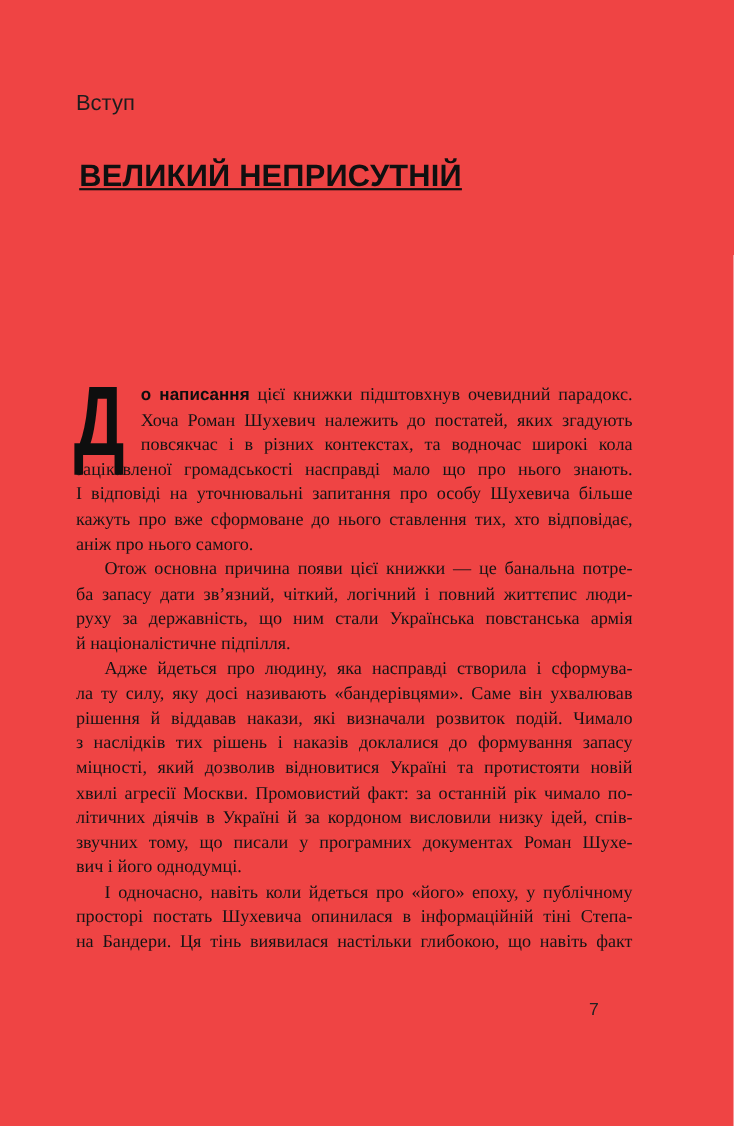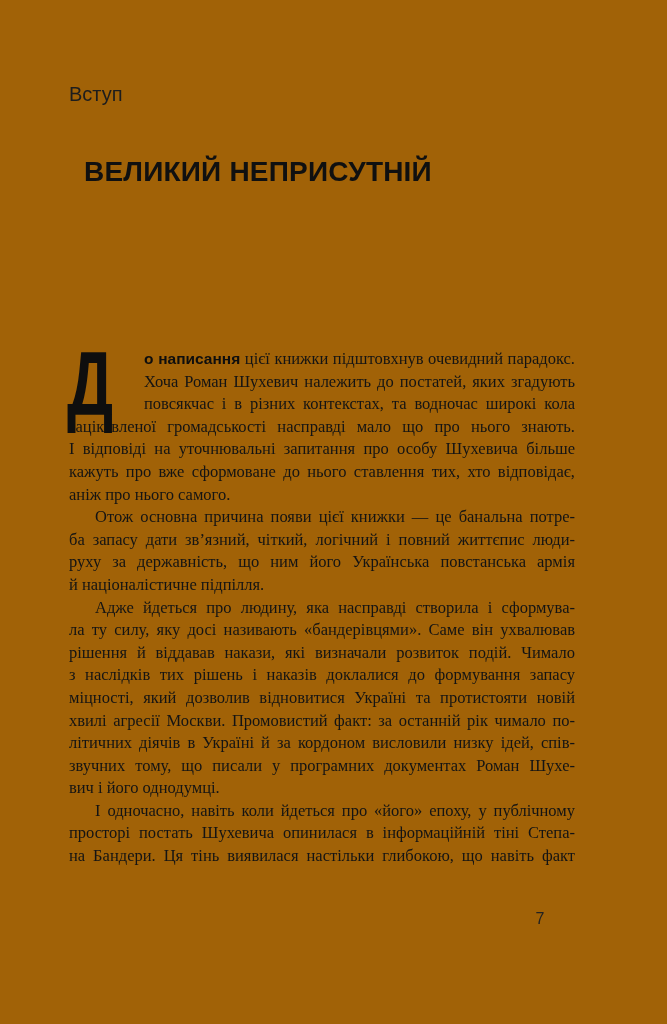--- a/index.html
+++ b/index.html
@@ -4,21 +4,21 @@
 <style>
   html, body {
     margin: 0;
     padding: 0;
     background: #ffffff;
   }
   .page {
     position: relative;
     width: 667px;
     height: 1024px;
-    background: #a16207;
+    background: #ef4444;
     overflow: hidden;
     font-family: "Liberation Serif", "DejaVu Serif", serif;
     color: #141414;
   }
   .kicker {
     position: absolute;
     left: 69px;
     top: 82px;
     font-family: "Liberation Sans", "DejaVu Sans", sans-serif;
     font-size: 20px;
@@ -60,21 +60,21 @@
   .line {
     font-size: 16.5px;
     line-height: 22.6px;
     height: 22.6px;
     overflow: hidden;
     text-align: justify;
     text-align-last: justify;
     white-space: normal;
     color: #141414;
   }
-  .line.drop { margin-left: 75px; }
+  .line.drop { margin-left: 59px; }
   .line.indent { padding-left: 26px; }
   .line.end {
     text-align: center;
     text-align-last: left;
   }
   .lead-bold {
     font-family: "Liberation Sans", "DejaVu Sans", sans-serif;
     font-weight: 700;
     font-size: 15.5px;
     color: #0e0e0e;
@@ -89,35 +89,35 @@
     font-size: 16px;
     color: #222222;
   }
 </style>
 </head>
 <body>
 
 <div class="page">
   <div class="kicker">Вступ</div>
 
-  <h1 class="chapter-title" style="margin:16px;">ВЕЛИКИЙ НЕПРИСУТНІЙ</h1>
+  <h1 class="chapter-title" style="margin:4px;text-decoration:underline;">ВЕЛИКИЙ НЕПРИСУТНІЙ</h1>
 
   <div class="body-block">
     <span class="dropcap">Д</span>
     <div>
         <div class="line drop"><span class="lead-bold">о написання</span> цієї книжки підштовхнув очевидний парадокс.</div>
         <div class="line drop">Хоча Роман Шухевич належить до постатей, яких згадують</div>
         <div class="line drop">повсякчас і в різних контекстах, та водночас широкі кола</div>
         <div class="line full">зацікавленої громадськості насправді мало що про нього знають.</div>
         <div class="line full">І відповіді на уточнювальні запитання про особу Шухевича більше</div>
         <div class="line full">кажуть про вже сформоване до нього ставлення тих, хто відповідає,</div>
         <div class="line end">аніж про нього самого.</div>
         <div class="line indent">Отож основна причина появи цієї книжки — це банальна потре-</div>
         <div class="line full">ба запасу дати зв’язний, чіткий, логічний і повний життєпис люди-</div>
-        <div class="line full">руху за державність, що ним його Українська повстанська армія</div>
+        <div class="line full">руху за державність, що ним стали Українська повстанська армія</div>
         <div class="line end">й націоналістичне підпілля.</div>
         <div class="line indent">Адже йдеться про людину, яка насправді створила і сформува-</div>
         <div class="line full">ла ту силу, яку досі називають «бандерівцями». Саме він ухвалював</div>
         <div class="line full">рішення й віддавав накази, які визначали розвиток подій. Чимало</div>
         <div class="line full">з наслідків тих рішень і наказів доклалися до формування запасу</div>
         <div class="line full">міцності, який дозволив відновитися Україні та протистояти новій</div>
         <div class="line full">хвилі агресії Москви. Промовистий факт: за останній рік чимало по-</div>
         <div class="line full">літичних діячів в Україні й за кордоном висловили низку ідей, спів-</div>
         <div class="line full">звучних тому, що писали у програмних документах Роман Шухе-</div>
         <div class="line end">вич і його однодумці.</div>

